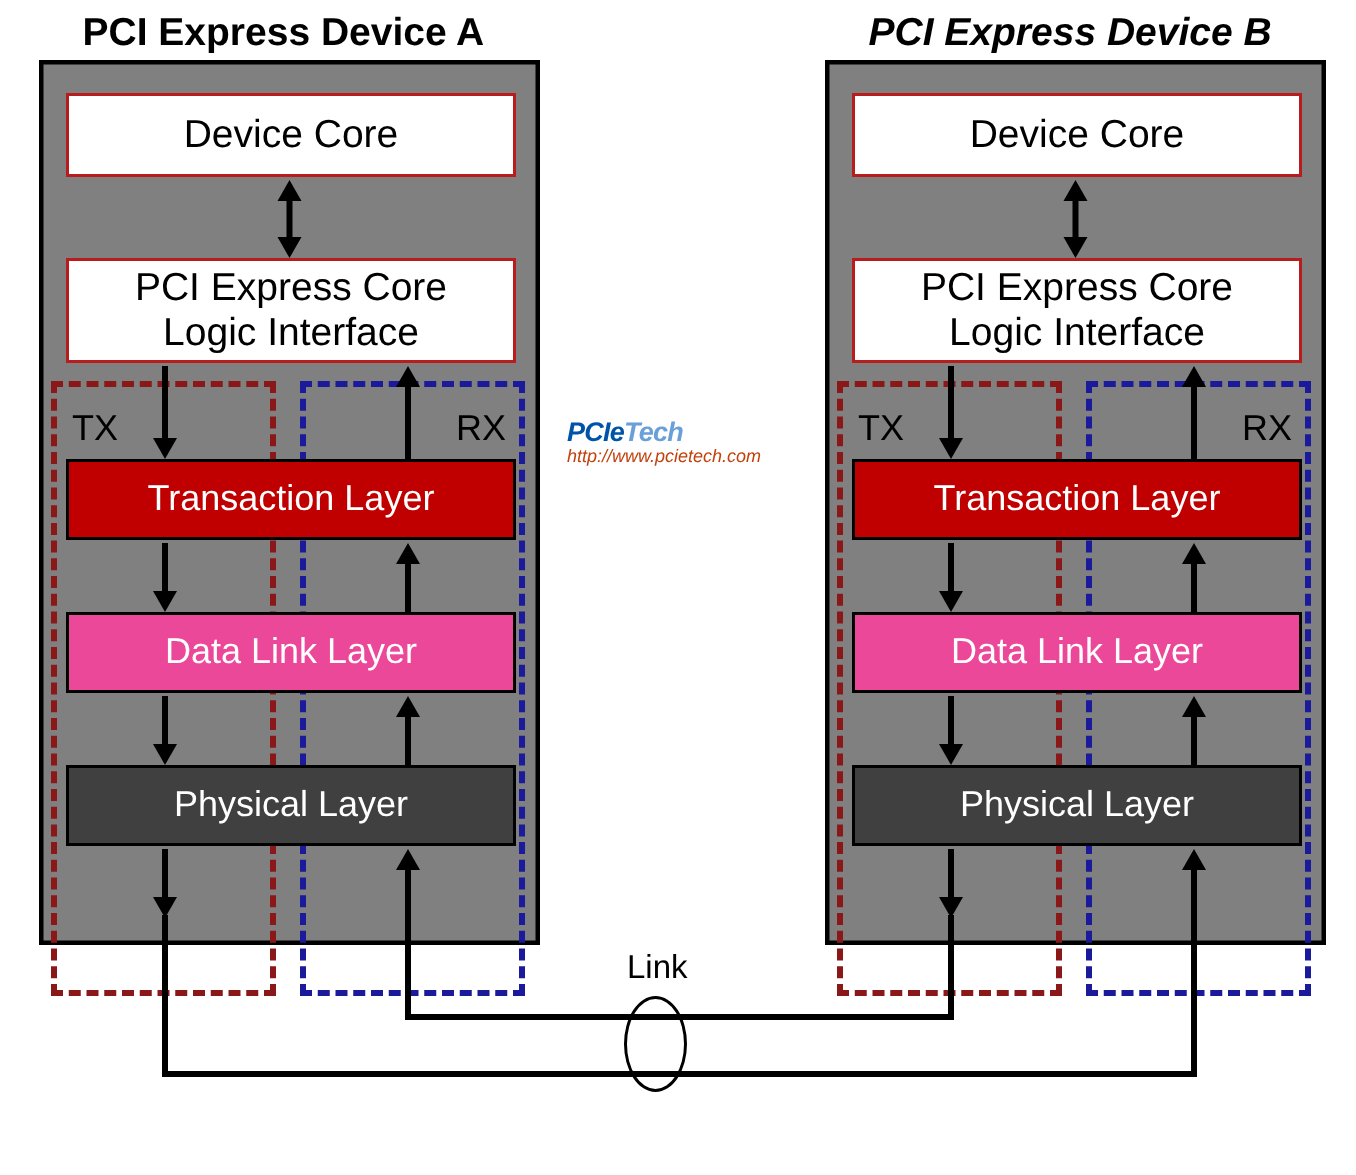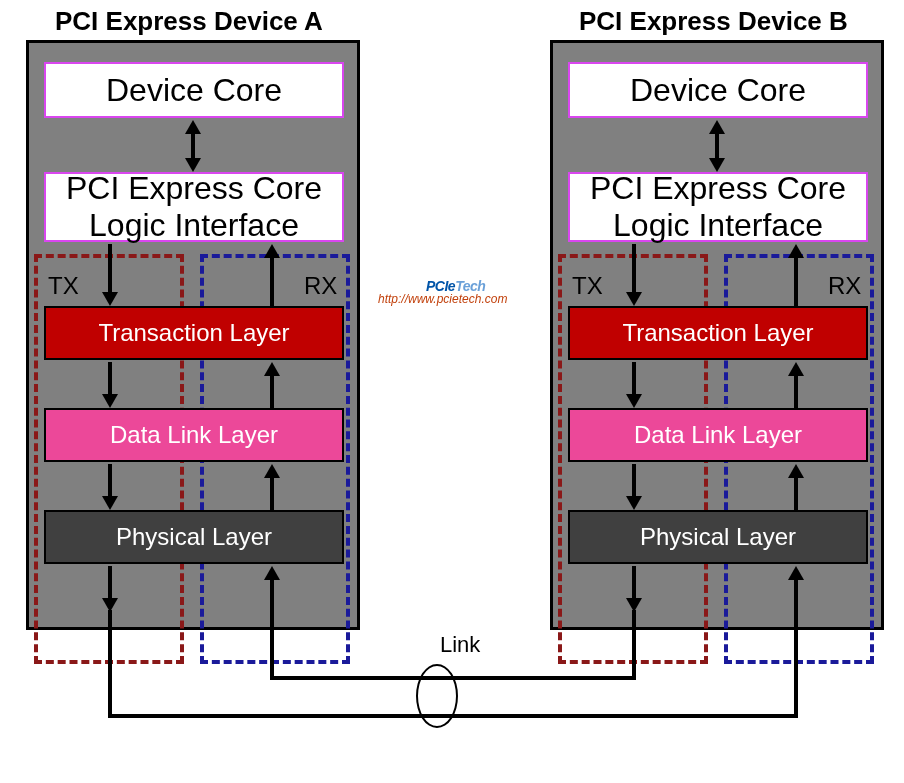--- a/index.html
+++ b/index.html
@@ -18,23 +18,23 @@
     margin-left: 27px;
   }
   .device-box {
     position: absolute;
     background: #808080;
     border: 3px solid #000;
   }
   .wb {
     position: absolute;
     background: #fff;
-    border: 2px solid #d946ef;
+    border: 2px solid #b91c1c;
     text-align: center;
-    font-size: 32px;
+    font-size: 26px;
     display: flex;
     align-items: center;
     justify-content: center;
     flex-direction: column;
     line-height: 1.15;
   }
   .layer {
     position: absolute;
     border: 2px solid #000;
     color: #fff;
@@ -61,25 +61,24 @@
   }
   .arrow-svg {
     position: absolute;
     overflow: visible;
   }
   .watermark {
     position: absolute;
     font-family: Arial, sans-serif;
   }
   .watermark .wm1 {
-    font-size: 14px;
+    font-size: 18px;
     font-weight: bold;
     font-style: italic;
     letter-spacing: -0.5px;
-    margin-left: 48px;
   }
   .watermark .wm1 .p1 { color: #0054a8; }
   .watermark .wm1 .p2 { color: #6aa0d8; }
   .watermark .wm2 {
     font-size: 12px;
     color: #c2410c;
     font-style: italic;
     margin-top: -2px;
   }
   .linklabel {
@@ -167,21 +166,21 @@
 <svg class="arrow-svg" style="left:262px; top:566px;" width="20" height="46">
   <line x1="10" y1="14" x2="10" y2="46" stroke="#000" stroke-width="4"></line>
   <polygon points="10,0 2,14 18,14" fill="#000"></polygon>
 </svg>
 
 <div class="watermark" style="left:378px; top:278px;">
   <div class="wm1"><span class="p1">PCIe</span><span class="p2">Tech</span></div>
   <div class="wm2">http://www.pcietech.com</div>
 </div>
 
-<div class="device-title" style="left:552px; top:6px;">PCI Express Device B</div>
+<div class="device-title" style="left:552px; top:6px;font-style:italic;">PCI Express Device B</div>
 <div class="device-box" style="left:550px; top:40px; width:334px; height:590px;"></div>
 
 <div class="wb" style="left:568px; top:62px; width:300px; height:56px;">
   <span>Device Core</span>
 </div>
 
 <svg class="arrow-svg" style="left:702px; top:120px;" width="30" height="52">
   <line x1="15" y1="8" x2="15" y2="44" stroke="#000" stroke-width="4"></line>
   <polygon points="15,0 7,14 23,14" fill="#000"></polygon>
   <polygon points="15,52 7,38 23,38" fill="#000"></polygon>
@@ -239,21 +238,21 @@
 
 <svg class="arrow-svg" style="left:624px; top:566px;" width="20" height="46">
   <line x1="10" y1="0" x2="10" y2="34" stroke="#000" stroke-width="4"></line>
   <polygon points="10,46 2,32 18,32" fill="#000"></polygon>
 </svg>
 <svg class="arrow-svg" style="left:786px; top:566px;" width="20" height="46">
   <line x1="10" y1="14" x2="10" y2="46" stroke="#000" stroke-width="4"></line>
   <polygon points="10,0 2,14 18,14" fill="#000"></polygon>
 </svg>
 
-<div class="linklabel" style="left:440px; top:632px;">Link</div>
+<div class="linklabel" style="left:418px; top:632px;">Link</div>
 
 <svg class="arrow-svg" style="left:0; top:0;" width="904" height="783">
 
   <polyline points="110,610 110,716 796,716 796,610" fill="none" stroke="#000" stroke-width="4"></polyline>
 
   <polyline points="634,610 634,678 272,678 272,610" fill="none" stroke="#000" stroke-width="4"></polyline>
 </svg>
 
 <div class="link-ellipse" style="left:416px; top:664px; width:42px; height:64px;"></div>
 

